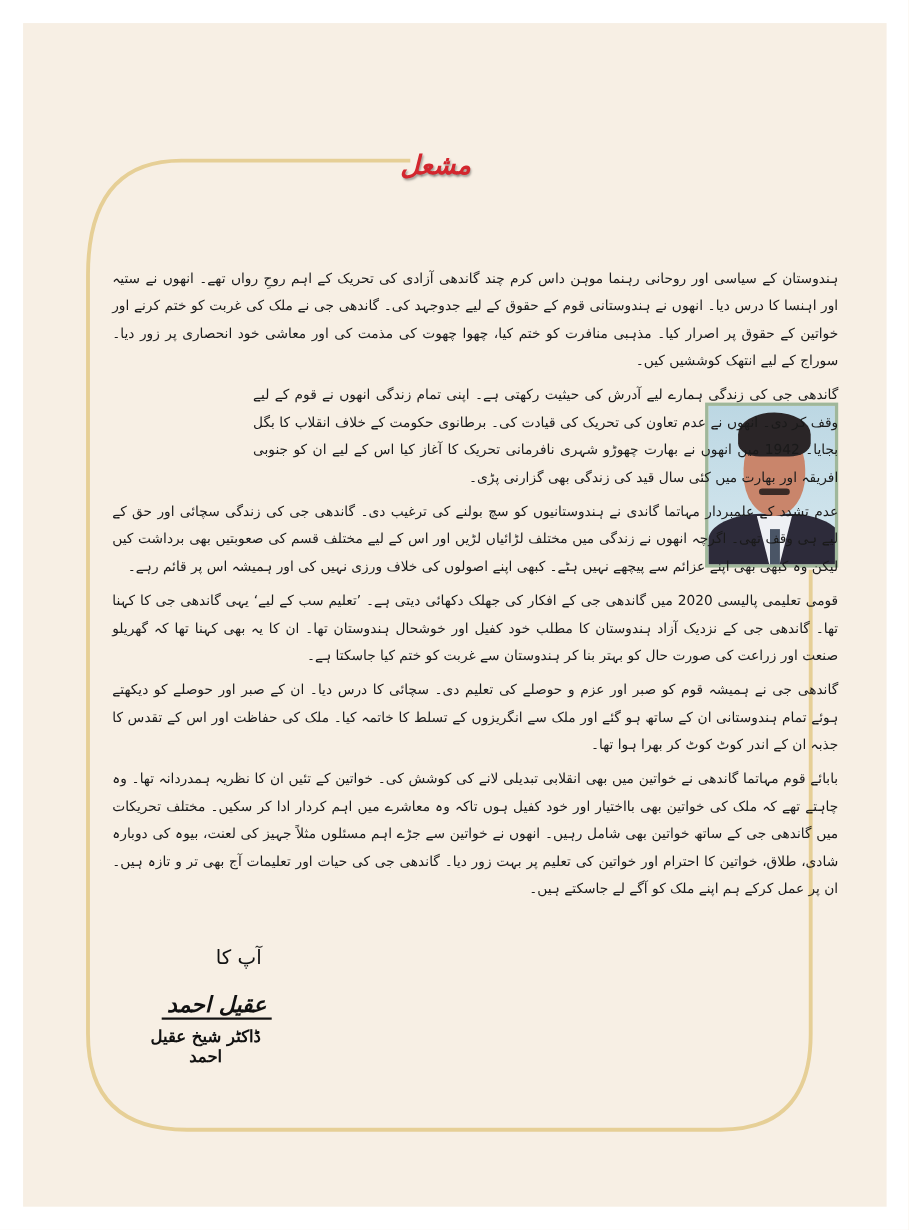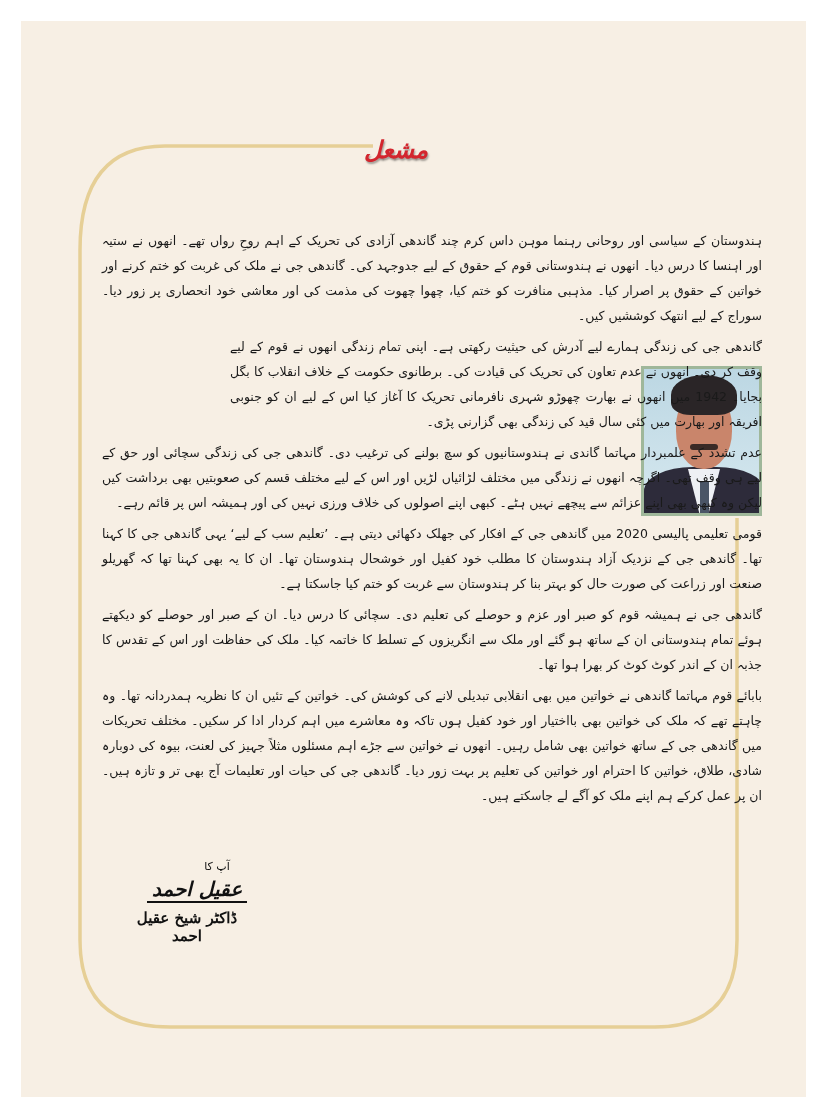--- a/index.html
+++ b/index.html
@@ -12,41 +12,41 @@
     background:#f7efe4;
   }
   .frame { position:absolute; left:0; top:0; width:826px; height:1118px; pointer-events:none; }
   .title {
     position:absolute; left:372px; top:128px; width:56px; height:44px;
     font-family:"DejaVu Serif", serif; font-size:24px; font-weight:bold; color:#d3262e;
     font-style:italic; text-shadow:1px 2px 2px rgba(0,0,0,0.35);
     direction:rtl; text-align:left; line-height:44px;
   }
   .body-text {
-    position:absolute; right:64px; top:228px; width:660px;
+    position:absolute; right:64px; top:240px; width:660px;
     direction:rtl; text-align:justify;
     font-family:"DejaVu Sans", sans-serif; font-size:12.5px; line-height:25px; color:#1a1a1a;
   }
   .body-text p { margin:0 0 6px 0; }
   .wrap-photo { width:532px; }
   .photo {
     position:absolute; left:641px; top:366px; width:121px; height:150px;
     border:3px solid #9fb79a; box-sizing:border-box;
     background:linear-gradient(#bcd7e3,#d6e8ef);
     overflow:hidden;
   }
   .photo .hair { position:absolute; left:27px; top:6px; width:66px; height:40px; border-radius:50% 50% 30% 30%; background:#2a2527; }
   .photo .face { position:absolute; left:32px; top:22px; width:56px; height:78px; border-radius:45% 45% 48% 48%; background:#c9856b; }
   .photo .moustache { position:absolute; left:46px; top:75px; width:28px; height:6px; border-radius:4px; background:#3a2a26; }
   .photo .suit { position:absolute; left:0; top:98px; width:121px; height:60px; background:#2d2b3a; border-radius:40% 40% 0 0; }
   .photo .shirt { position:absolute; left:44px; top:100px; width:32px; height:50px; background:#eef0f4; clip-path:polygon(0 0,100% 0,60% 100%,40% 100%); }
   .photo .tie { position:absolute; left:56px; top:112px; width:9px; height:40px; background:#4a5566; }
   .closing { position:absolute; left:137px; top:860px; direction:rtl; text-align:center; color:#111; }
-  .closing .regards { font-size:11px; width:60px; margin-left:20px; }
-  .closing .signature { font-family:"DejaVu Serif", serif; font-style:italic; font-size:20px; font-weight:bold; margin-top:4px; width:100px; border-bottom:2px solid #111; }
+  .closing .regards { font-size:18px; width:60px; margin-left:20px; }
+  .closing .signature { font-family:"DejaVu Serif", serif; font-style:italic; font-size:20px; font-weight:bold; margin-top:20px; width:100px; border-bottom:2px solid #111; }
   .closing .name { font-family:"DejaVu Serif", serif; font-size:15px; font-weight:bold; margin-top:6px; width:120px; margin-left:-10px;text-align:center; }
 </style>
 </head>
 <body>
 
 <div class="page"></div>
 
 <svg class="frame" viewBox="0 0 826 1118" xmlns="http://www.w3.org/2000/svg">
   <path d="M 373 146 L 165 146 Q 80 146 80 250 L 80 940 Q 80 1027 170 1027 L 655 1027 Q 737 1027 737 940 L 737 518" fill="none" stroke="#e6cf96" stroke-width="3.5"></path>
 </svg>

